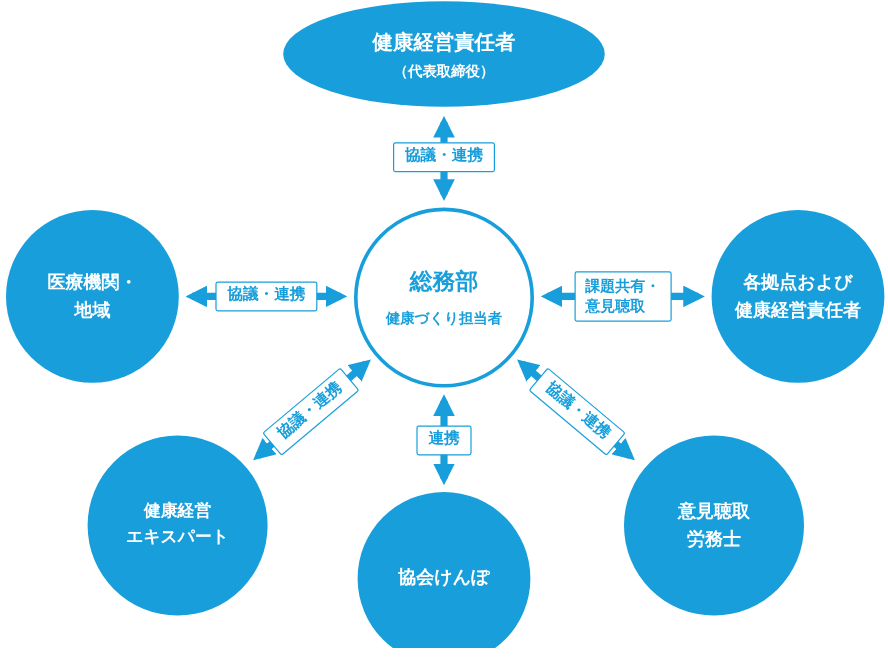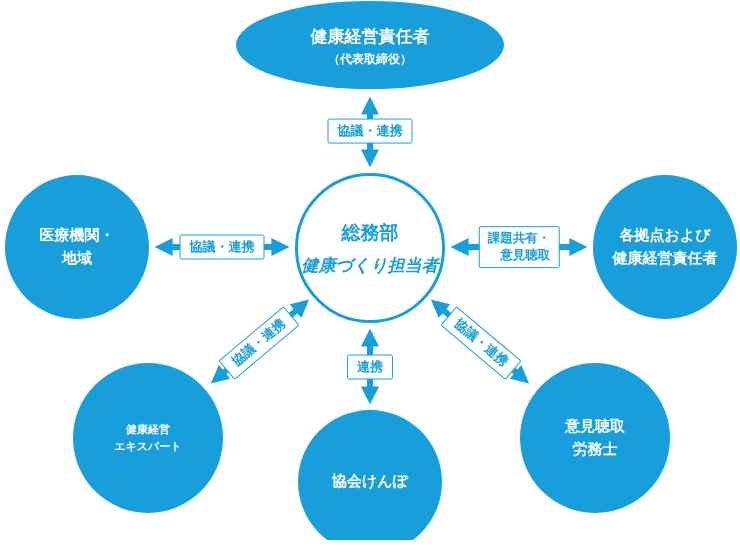--- a/index.html
+++ b/index.html
@@ -38,47 +38,47 @@
 
   .ellipse-top{left:236px;top:1px;width:268px;height:88px;}
 
   .c-center{
     left:295px;top:173px;width:150px;height:150px;
     background:#fff;
     border:3px solid var(--primary,#189FDB);
     color:var(--primary,#189FDB);
   }
   .c-center .title{font-size:19px;line-height:1.3;margin-bottom:10px;display:block;}
-  .c-center .subtitle{font-size:17px;line-height:1.3;display:block;font-style:italic;}
+  .c-center .subtitle{font-size:12px;line-height:1.3;display:block;}
 
   .c-left{left:5px;top:175px;width:144px;height:144px;}
   .c-right{left:593px;top:175px;width:144px;height:144px;}
   .c-bl{left:73px;top:363px;width:150px;height:150px;}
-  .c-bl .nl{font-size:11px;}
+  .c-bl .nl{font-size:14px;}
   .c-bc{left:298px;top:410px;width:144px;height:144px;}
   .c-br{left:520px;top:363px;width:150px;height:150px;}
 
   .conn-label{
     position:absolute;
     background:#fff;
     border:1px solid var(--primary,#189FDB);
     color:var(--primary,#189FDB);
     font-size:13px;
     font-weight:bold;
     padding:3px 9px;
     white-space:nowrap;
     transform:translate(-50%,-50%);
     border-radius:2px;
     line-height:1.3;
     text-align:left;
   }
   .cl-line{display:block;font-size:12.5px;line-height:1.35;}
   .cl-top{left:370px;top:131px;}
   .cl-left{left:222px;top:247px;}
-  .cl-right{left:519px;top:247px;padding:3px 8px;text-align:right;}
+  .cl-right{left:519px;top:247px;padding:3px 8px;}
   .cl-bl{left:259px;top:343px;transform:translate(-50%,-50%) rotate(-40deg);}
   .cl-bc{left:370px;top:367px;}
   .cl-br{left:481px;top:343px;transform:translate(-50%,-50%) rotate(40deg);}
 </style>
 </head>
 <body>
 
 <div class="canvas">
 
   <svg class="arrows" viewBox="0 0 740 560" width="740" height="560" aria-hidden="true">

